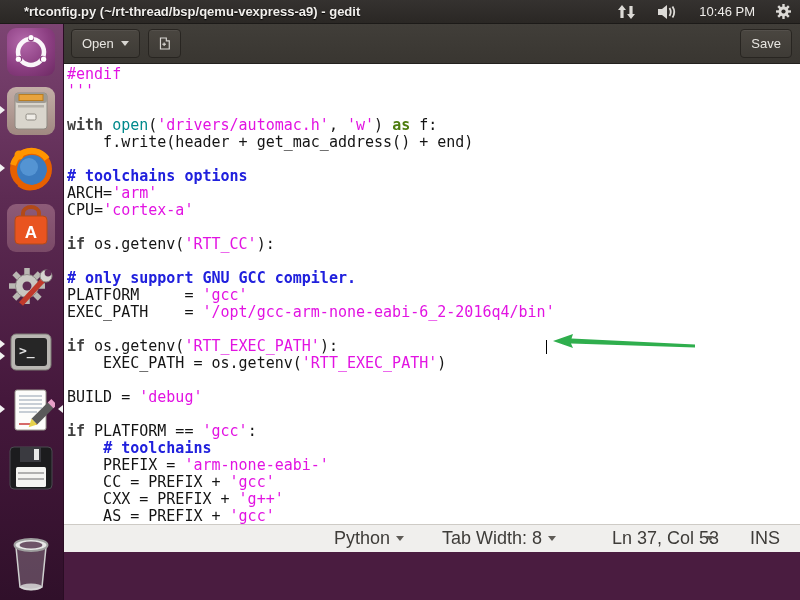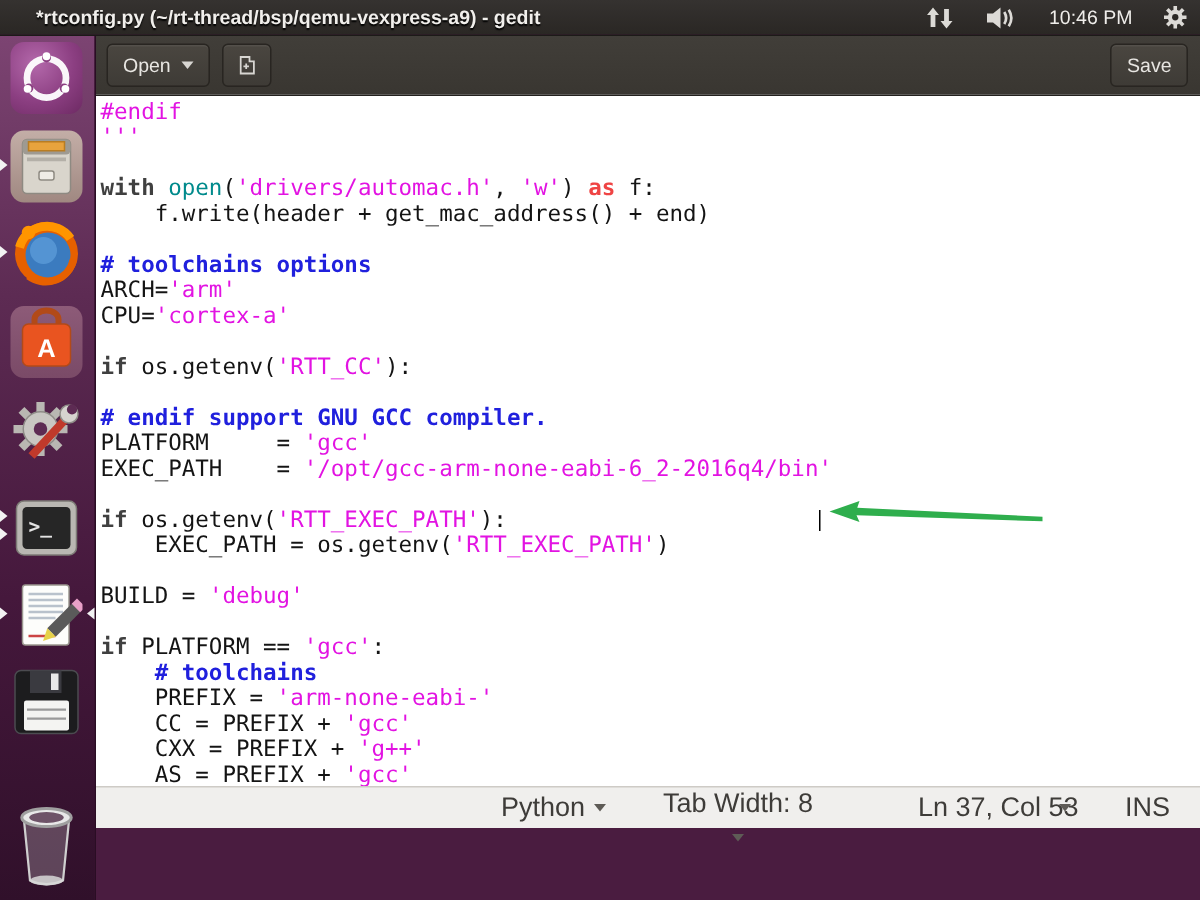--- a/index.html
+++ b/index.html
@@ -40,33 +40,33 @@
   .newdoc-btn { margin-left:8px; width:33px; justify-content:center; }
   .save-btn { position:absolute; right:8px; top:5px; }
   .caret-down { width:0; height:0; border:4px solid transparent; border-top:5px solid #d8d6d2; margin-top:4px; }
 
   
   .textarea { position:absolute; left:0; top:40px; right:0; bottom:28px; background:#ffffff;
     font-family:"DejaVu Sans Mono","Liberation Mono",monospace; font-size:15px; line-height:17px;
     padding:2px 0 0 3px; overflow:hidden; color:#141414; }
   .cl { height:17px; white-space:pre; }
   .kw  { color:#404040; font-weight:bold; }
-  .kw2 { color:#ef4444; font-weight:bold; }
+  .kw2 { color:#4d7c0f; font-weight:bold; }
   .fn  { color:#008a8c; }
   .str { color:#e213e2; }
   .com { color:#2020dd; font-weight:bold; }
   .text-caret { position:absolute; top:276px; left:calc(3px + 53ch); width:1px; height:14px; background:#000; }
   .arrow-annot { position:absolute; top:268px; left:calc(3px + 53ch + 6px); }
 
   
   .statusbar { position:absolute; left:0; bottom:0; right:0; height:28px; background:#f0efed;
     border-top:1px solid #cecbc6; font-size:18px; color:#3e3c39; }
   .sb-item { position:absolute; top:0; height:27px; display:flex; align-items:center; gap:6px; white-space:nowrap; }
   .sb-caret { width:0; height:0; border:4px solid transparent; border-top:5px solid #5e5b56; margin-top:4px; }
-  .sb-lang { left:270px; } .sb-tab { left:378px;flex-direction:column; } .sb-pos { left:548px; }
+  .sb-lang { left:270px; } .sb-tab { left:378px; } .sb-pos { left:548px; }
   .sb-dd { left:642px; } .sb-ins { left:686px; }
 </style>
 </head>
 <body>
 
 <div id="screen">
 
   <div class="top-panel">
     <span class="win-title">*rtconfig.py (~/rt-thread/bsp/qemu-vexpress-a9) - gedit</span>
     <div class="panel-right">
@@ -241,21 +241,21 @@
           <div class="cl">&nbsp;</div>
           <div class="cl"><span class="kw">with</span><span> </span><span class="fn">open</span><span>(</span><span class="str">'drivers/automac.h'</span><span>, </span><span class="str">'w'</span><span>) </span><span class="kw2">as</span><span> f:</span></div>
           <div class="cl"><span>    f.write(header + get_mac_address() + end)</span></div>
           <div class="cl">&nbsp;</div>
           <div class="cl"><span class="com"># toolchains options</span></div>
           <div class="cl"><span>ARCH=</span><span class="str">'arm'</span></div>
           <div class="cl"><span>CPU=</span><span class="str">'cortex-a'</span></div>
           <div class="cl">&nbsp;</div>
           <div class="cl"><span class="kw">if</span><span> os.getenv(</span><span class="str">'RTT_CC'</span><span>):</span></div>
           <div class="cl">&nbsp;</div>
-          <div class="cl"><span class="com"># endif support GNU GCC compiler.</span></div>
+          <div class="cl"><span class="com"># only support GNU GCC compiler.</span></div>
           <div class="cl"><span>PLATFORM     = </span><span class="str">'gcc'</span></div>
           <div class="cl"><span>EXEC_PATH    = </span><span class="str">'/opt/gcc-arm-none-eabi-6_2-2016q4/bin'</span></div>
           <div class="cl">&nbsp;</div>
           <div class="cl"><span class="kw">if</span><span> os.getenv(</span><span class="str">'RTT_EXEC_PATH'</span><span>):</span></div>
           <div class="cl"><span>    EXEC_PATH = os.getenv(</span><span class="str">'RTT_EXEC_PATH'</span><span>)</span></div>
           <div class="cl">&nbsp;</div>
           <div class="cl"><span>BUILD = </span><span class="str">'debug'</span></div>
           <div class="cl">&nbsp;</div>
           <div class="cl"><span class="kw">if</span><span> PLATFORM == </span><span class="str">'gcc'</span><span>:</span></div>
           <div class="cl"><span>    </span><span class="com"># toolchains</span></div>

